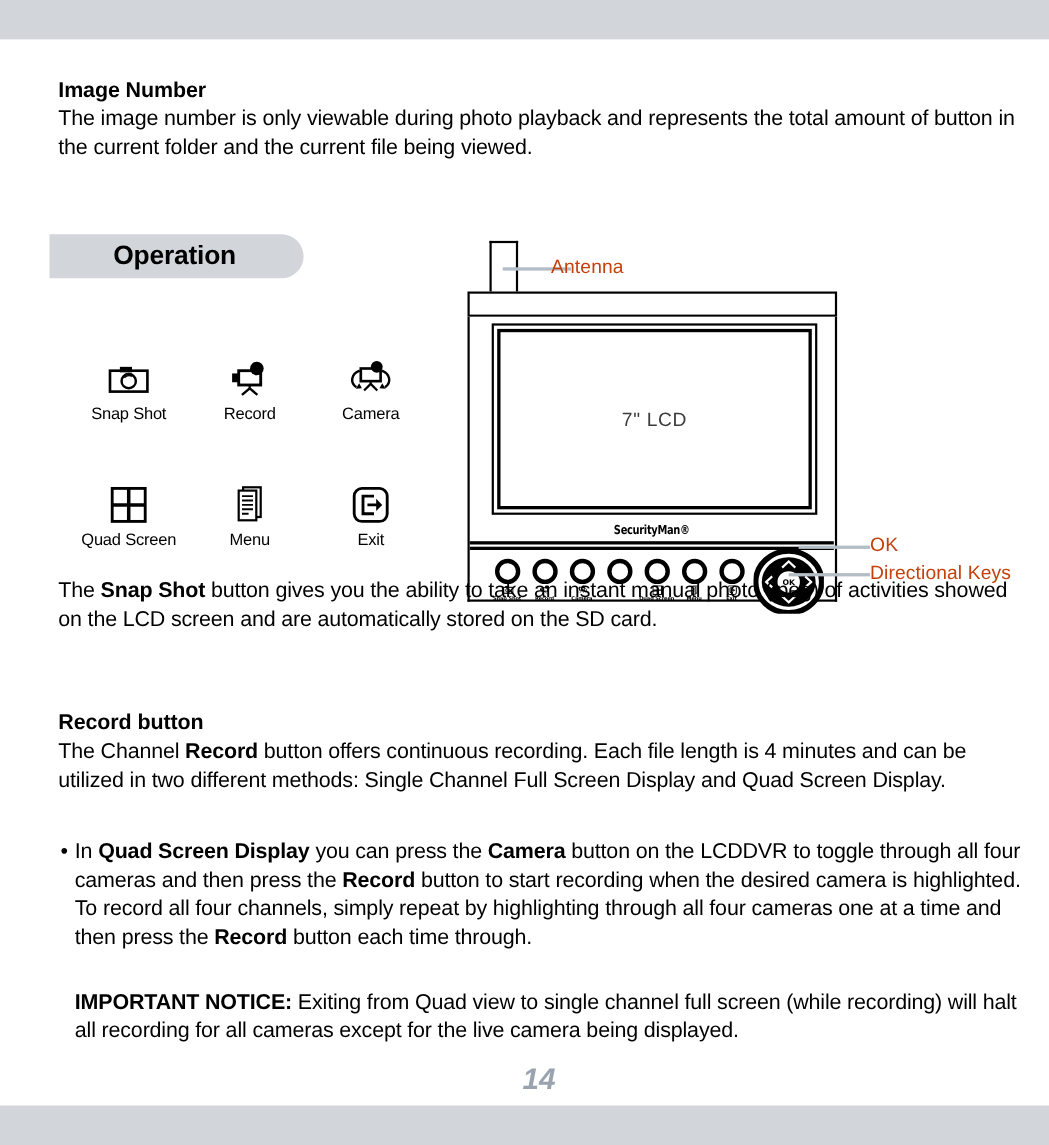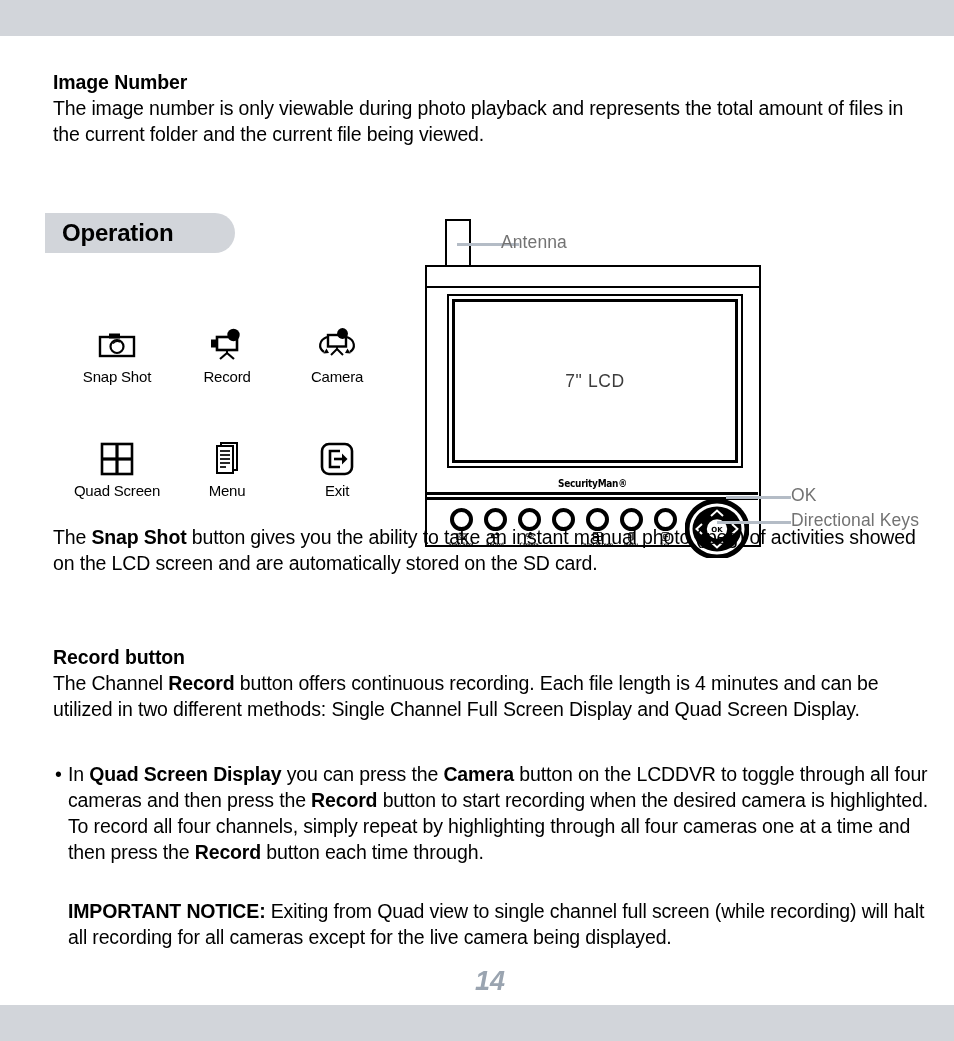--- a/index.html
+++ b/index.html
@@ -59,20 +59,21 @@
 
   
   #operation-pill {
     position: absolute;
     left: 45px; top: 177px;
     width: 190px; height: 40px;
     background: #d2d5da;
     border-radius: 0 20px 20px 0;
     display: flex;
     align-items: center;
+    padding-left: 41px;
   }
   #operation-pill .pill-text {
     font-size: 24px;
     font-weight: bold;
     letter-spacing: -0.2px;
     padding-left: 17px;
   }
 
   
   #icon-legend {
@@ -229,21 +230,21 @@
   
   .callout-line {
     position: absolute;
     height: 3px;
     background: #b4bcc6;
   }
   .callout-label {
     position: absolute;
     font-size: 17.5px;
     letter-spacing: 0.1px;
-    color: #737373;
+    color: #c2410c;
     white-space: nowrap;
   }
 
   
   #snapshot-section { position: absolute; left: 53px; top: 489px; width: 880px; }
   #record-section   { position: absolute; left: 53px; top: 609px; width: 880px; }
   #bullet-section   { position: absolute; left: 53px; top: 726px; width: 885px; }
   #notice-section   { position: absolute; left: 68px; top: 863px; width: 870px; }
 
   .bullet-wrap {
@@ -271,21 +272,21 @@
 </head>
 <body>
 
 <div class="bar-top"></div>
 <div class="bar-bottom"></div>
 
 <div class="page">
 
   <div id="intro-block">
     <h3 class="sec-head">Image Number</h3>
-    <p class="body">The image number is only viewable during photo playback and represents the total amount of files in the current folder and the current file being viewed.</p>
+    <p class="body">The image number is only viewable during photo playback and represents the total amount of button in the current folder and the current file being viewed.</p>
   </div>
 
   <div id="operation-pill">
     <span class="pill-text">Operation</span>
   </div>
 
   <div id="icon-legend">
 
     <div class="icon-row row1">
 

